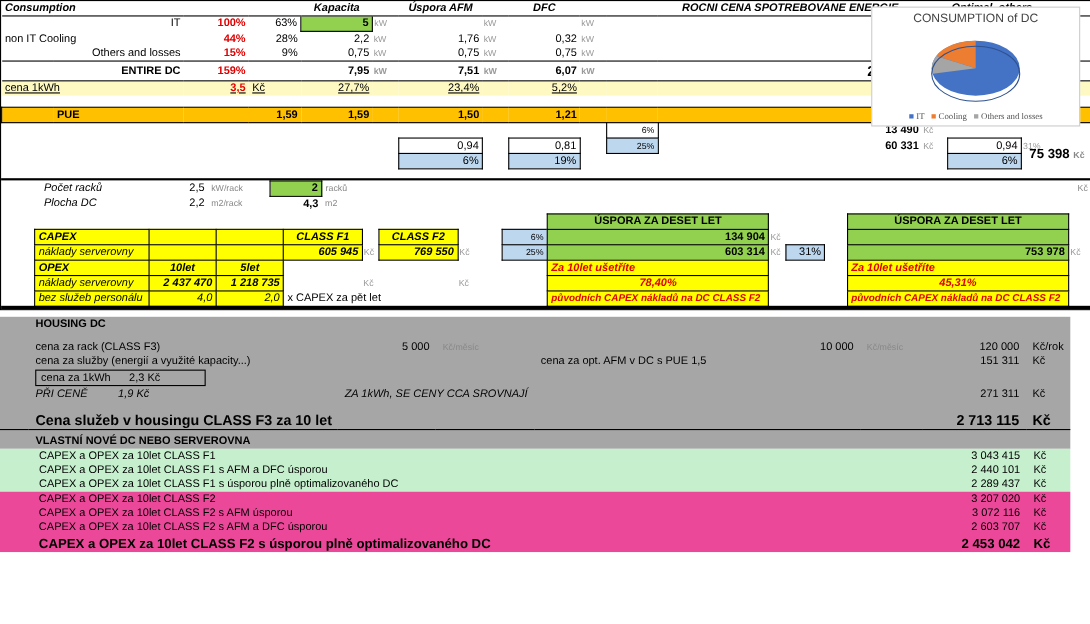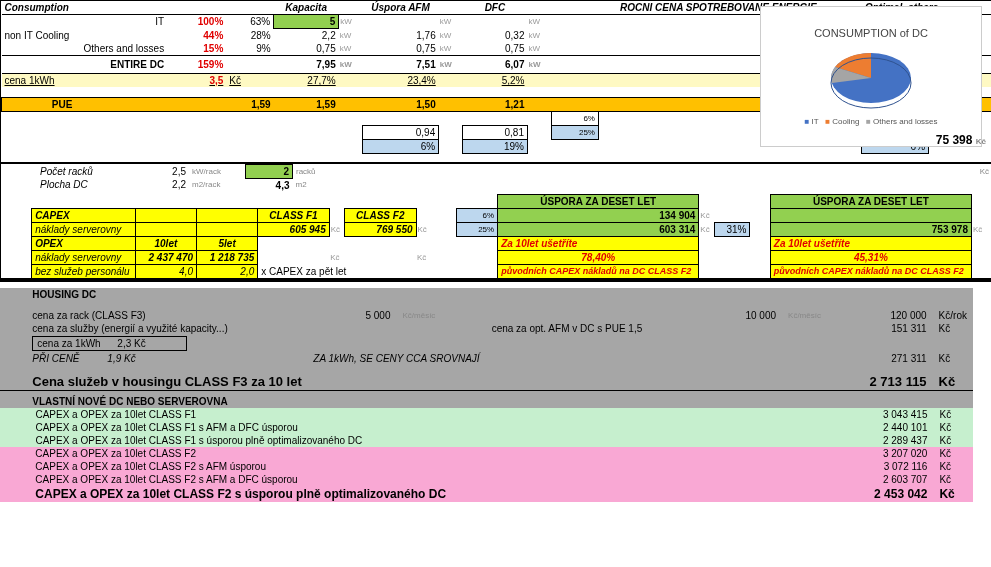--- a/index.html
+++ b/index.html
@@ -12,29 +12,29 @@
   .r { text-align:right; }
   .c { text-align:center; }
   .red { color:#e00000; }
   .green-bg { background:#92d050; }
   .yellow-bg { background:#ffff00;font-style:italic; }
   .orange-bg { background:#ffc000; }
   .cream-bg { background:#fef9c3;text-decoration:underline; }
   .blue-bg { background:#bdd7ee; }
   .gray-bg { background:#a6a6a6; }
   .lgreen-bg { background:#c6efce; }
-  .red-bg { background:#f9a8d4; }
+  .red-bg { background:#ec4899; }
   .black-bg { background:#000; height:2px; padding:0; }
   .border { border:1px solid #000; }
   .unit { font-size:8px; color:#888; }
   .sep td { border-bottom:1px solid #000; }
-  .pie-wrap { position:absolute; top:5px; right:10px; width:180px; text-align:center; border:1px solid #ccc; padding:20px; background:#fff;}
+  .pie-wrap { position:absolute; top:5px; right:10px; width:180px; text-align:center; border:1px solid #ccc; padding:4px; background:#fff;}
   .pie-title { font-size:11px; color:#444; margin-bottom:4px; }
   .pie-svg { display:block; margin:0 auto; }
-  .pie-legend { font-size:8px; color:#555; margin-top:4px; }
+  .pie-legend { font-size:8px; color:#555; margin-top:4px;font-family:Liberation Serif, serif; }
   .section2 { width:973px; }
   .section2 td { padding:1px 6px; }
   .kw { font-size:8px; color:#999; padding-left:1px;}
 </style>
 </head>
 <body>
 
 <div class="container" style="position:relative;">
   <div class="pie-wrap">
     <div class="pie-title">CONSUMPTION of DC</div>

